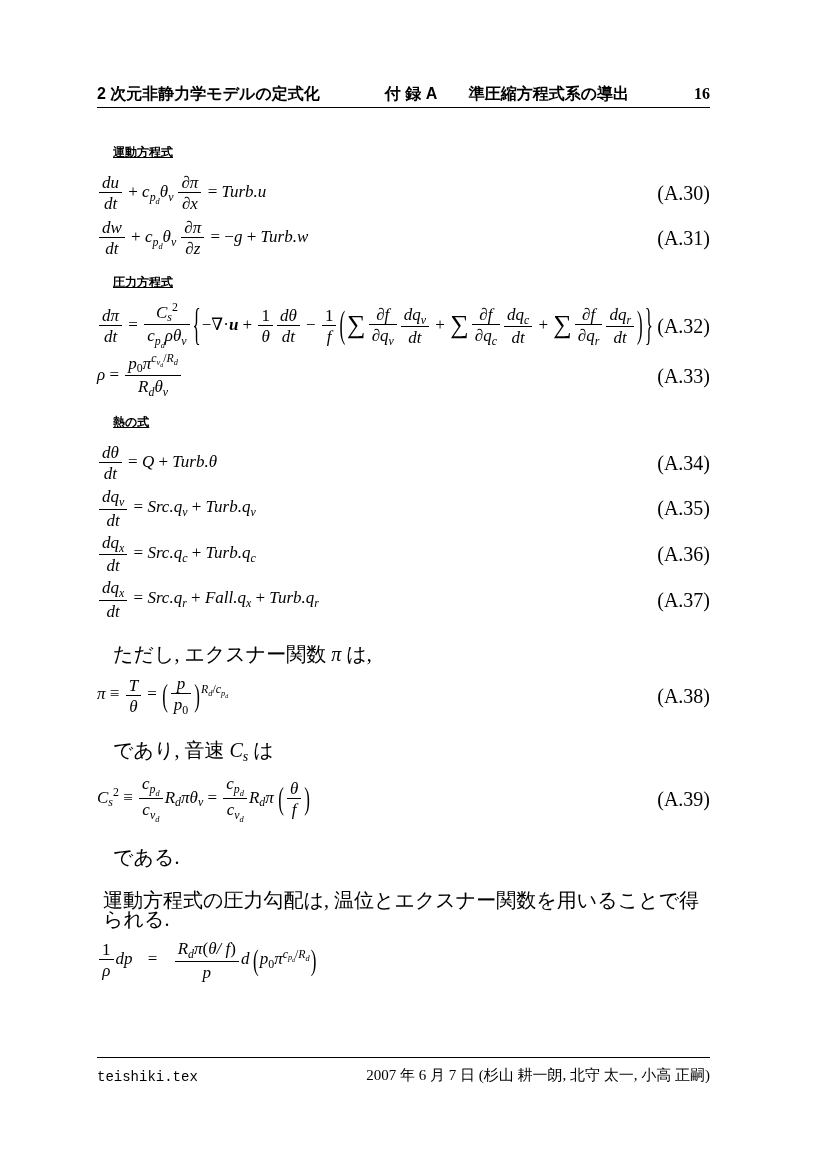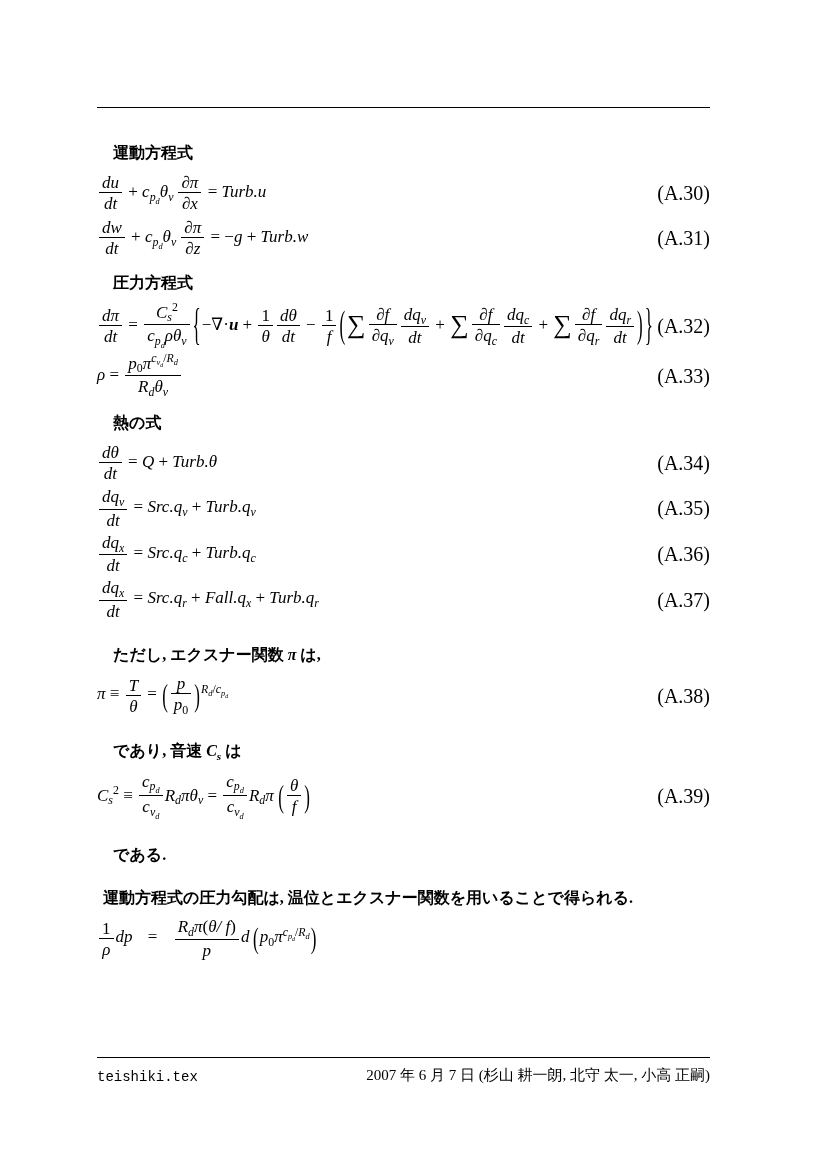--- a/index.html
+++ b/index.html
@@ -13,23 +13,23 @@
     font-family:"Liberation Sans","DejaVu Sans",sans-serif;
     font-weight:bold;font-size:16px;white-space:nowrap;
   }
   .header .pgnum{font-family:"Liberation Serif","DejaVu Serif",serif;font-weight:bold;}
   .rule{position:absolute;left:97px;width:613px;height:0;border-top:1.6px solid #000;}
   .rule-header{top:107px;}
   .rule-footer{top:1057px;}
   .content{position:absolute;left:97px;top:107px;width:613px;padding-top:22px;}
   .block-heading{
     font-family:"Liberation Sans","DejaVu Sans",sans-serif;font-weight:bold;
-    font-size:16px;line-height:19px;margin:14px 0 10px;padding-left:16px;
+    font-size:12px;line-height:19px;margin:14px 0 10px;padding-left:16px;text-decoration:underline;
   }
-  .block-para{font-size:16px;line-height:19px;margin:24px 0 10px;padding-left:16px;font-weight:bold;}
+  .block-para{font-size:20px;line-height:19px;margin:24px 0 10px;padding-left:16px;}
   .block-para.noindent{padding-left:6px;}
   .block-eq{
     position:relative;display:flex;align-items:center;
     margin:3px 0;font-size:17px;min-height:42px;white-space:nowrap;line-height:1.15;
   }
   .eq{display:inline-block;}
   .eqtag{position:absolute;right:0;top:50%;transform:translateY(-50%);font-size:20px;}
   
   .mi{font-style:italic;}
   .mr{font-style:normal;}
@@ -46,20 +46,25 @@
     position:absolute;left:97px;top:1066px;width:613px;
     display:flex;justify-content:space-between;align-items:flex-end;
     font-size:15px;white-space:nowrap;
   }
   .footer .fname{font-family:"Liberation Mono","DejaVu Sans Mono",monospace;font-size:14px;}
 </style>
 </head>
 <body>
 
 <div class="page">
+  <div class="header">
+    <span>2 次元非静力学モデルの定式化</span>
+    <span>付 録 A　　準圧縮方程式系の導出</span>
+    <span class="pgnum">16</span>
+  </div>
   <div class="rule rule-header"></div>
 
   <main class="content" id="content">
       <div class="block-heading">運動方程式</div>
       <div class="block-eq">
         <span class="eq"><span class="frac"><span class="num"><span class="mi">du</span></span><span class="den"><span class="mi">dt</span></span></span><span class="mr"> + </span><span class="mi">c</span><span class="sub"><span class="mi">p</span><span class="sub"><span class="mi">d</span></span></span><span class="mi">θ</span><span class="sub"><span class="mi">v</span></span><span class="msp" style="width: 0.18em;"></span><span class="frac"><span class="num"><span class="mi">∂π</span></span><span class="den"><span class="mi">∂x</span></span></span><span class="mr"> = </span><span class="mi">Turb.u</span></span>
         <span class="eqtag">(A.30)</span>
       </div>
       <div class="block-eq">
         <span class="eq"><span class="frac"><span class="num"><span class="mi">dw</span></span><span class="den"><span class="mi">dt</span></span></span><span class="mr"> + </span><span class="mi">c</span><span class="sub"><span class="mi">p</span><span class="sub"><span class="mi">d</span></span></span><span class="mi">θ</span><span class="sub"><span class="mi">v</span></span><span class="msp" style="width: 0.18em;"></span><span class="frac"><span class="num"><span class="mi">∂π</span></span><span class="den"><span class="mi">∂z</span></span></span><span class="mr"> = −</span><span class="mi">g</span><span class="mr"> + </span><span class="mi">Turb.w</span></span>

